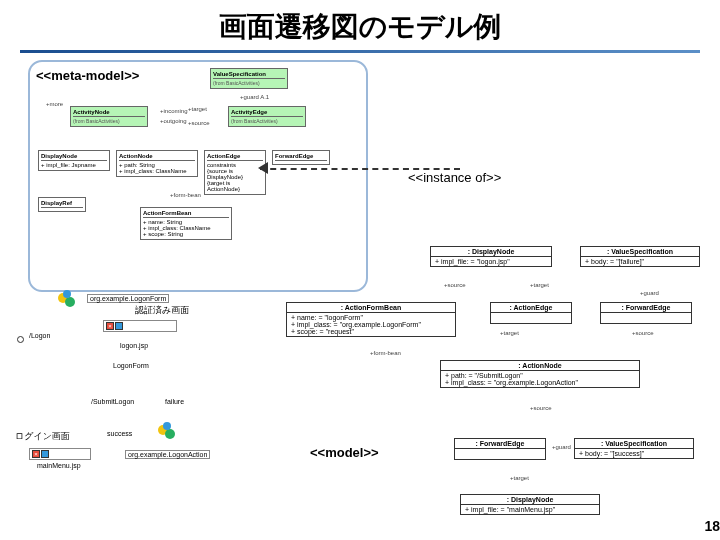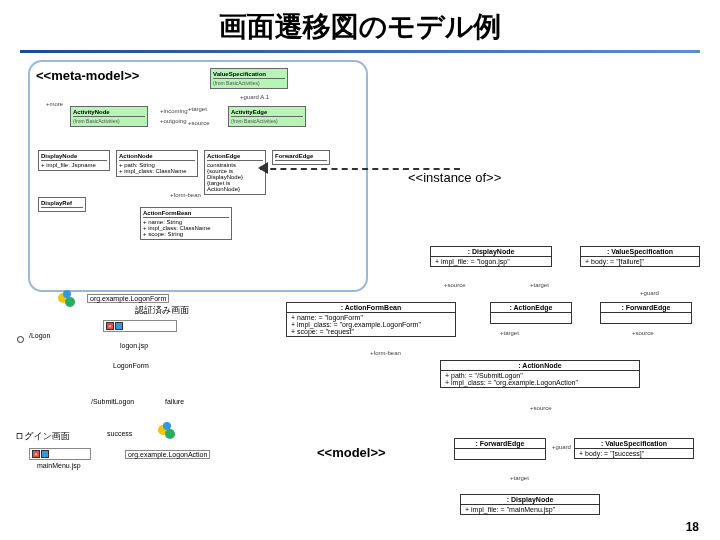--- a/index.html
+++ b/index.html
@@ -1,19 +1,19 @@
 <!DOCTYPE html>
 <html><head>
 <meta charset="utf-8">
 <style>
 * { box-sizing: border-box; margin: 0; padding: 0; }
 body { width: 720px; height: 540px; font-family: Arial, sans-serif; background: #fff; position: relative; overflow: hidden; }
 .title { font-size: 28px; font-weight: bold; text-align: center; padding: 8px 0 4px; }
 .title-underline { height: 3px; background: linear-gradient(to right, #1a4d8f, #5b8fc7); margin: 0 20px; }
-.slide-number { position: absolute; bottom: 6px; right: 21px; font-size: 12px; font-weight: bold; }
+.slide-number { position: absolute; bottom: 6px; right: 0; font-size: 14px; font-weight: bold; }
 
 .meta-panel { position: absolute; top: 60px; left: 28px; width: 340px; height: 232px; border: 2px solid #9bb8d9; border-radius: 14px; padding: 6px; }
 .meta-label { font-size: 13px; font-weight: bold; margin-bottom: 4px; }
 .meta-box { position: absolute; border: 1px solid #666; font-size: 6px; padding: 2px; background: #fff; }
 .meta-box.green { background: #b6f5b6; }
 .meta-box-title { font-weight: bold; border-bottom: 1px solid #666; padding-bottom: 1px; margin-bottom: 1px; }
 .meta-box-sub { color: #555; font-size: 5px; }
 .instance-label { position: absolute; top: 170px; left: 400px; font-size: 13px; font-weight: normal; margin-left: 8px; }
 .instance-arrow { position: absolute; top: 168px; left: 260px; width: 200px; border-top: 2px dashed #333; }
 .instance-arrowhead { position: absolute; top: 162px; left: 258px; width: 0; height: 0; border-right: 10px solid #333; border-top: 6px solid transparent; border-bottom: 6px solid transparent; }
@@ -27,21 +27,21 @@
 .node-box { position: absolute; border: 1px solid #888; background: #fff; font-size: 6px; padding: 1px 2px; }
 .node-icons { display: inline-flex; gap: 1px; }
 .icon-red { width: 8px; height: 8px; background: #e74c3c; border: 1px solid #333; font-size: 6px; color: #fff; text-align: center; line-height: 6px; }
 .icon-blue { width: 8px; height: 8px; background: #3498db; border: 1px solid #333; }
 
 .uml-box { position: absolute; border: 1px solid #333; background: #fff; font-size: 7px; }
 .uml-title { border-bottom: 1px solid #333; text-align: center; padding: 1px 4px; font-weight: bold; }
 .uml-body { padding: 1px 4px; }
 .uml-row { white-space: nowrap; }
 .edge-label { position: absolute; font-size: 6px; color: #444; }
-.model-label { position: absolute; top: 445px; left: 317px; font-size: 13px; font-weight: bold; }
+.model-label { position: absolute; top: 445px; left: 310px; font-size: 13px; font-weight: bold; }
 </style>
 </head>
 <body>
 
 <div class="title">画面遷移図のモデル例</div>
 <div class="title-underline"></div>
 <div class="slide-number">18</div>
 
 <div class="meta-panel">
   <div class="meta-label">&lt;&lt;meta-model&gt;&gt;</div>

